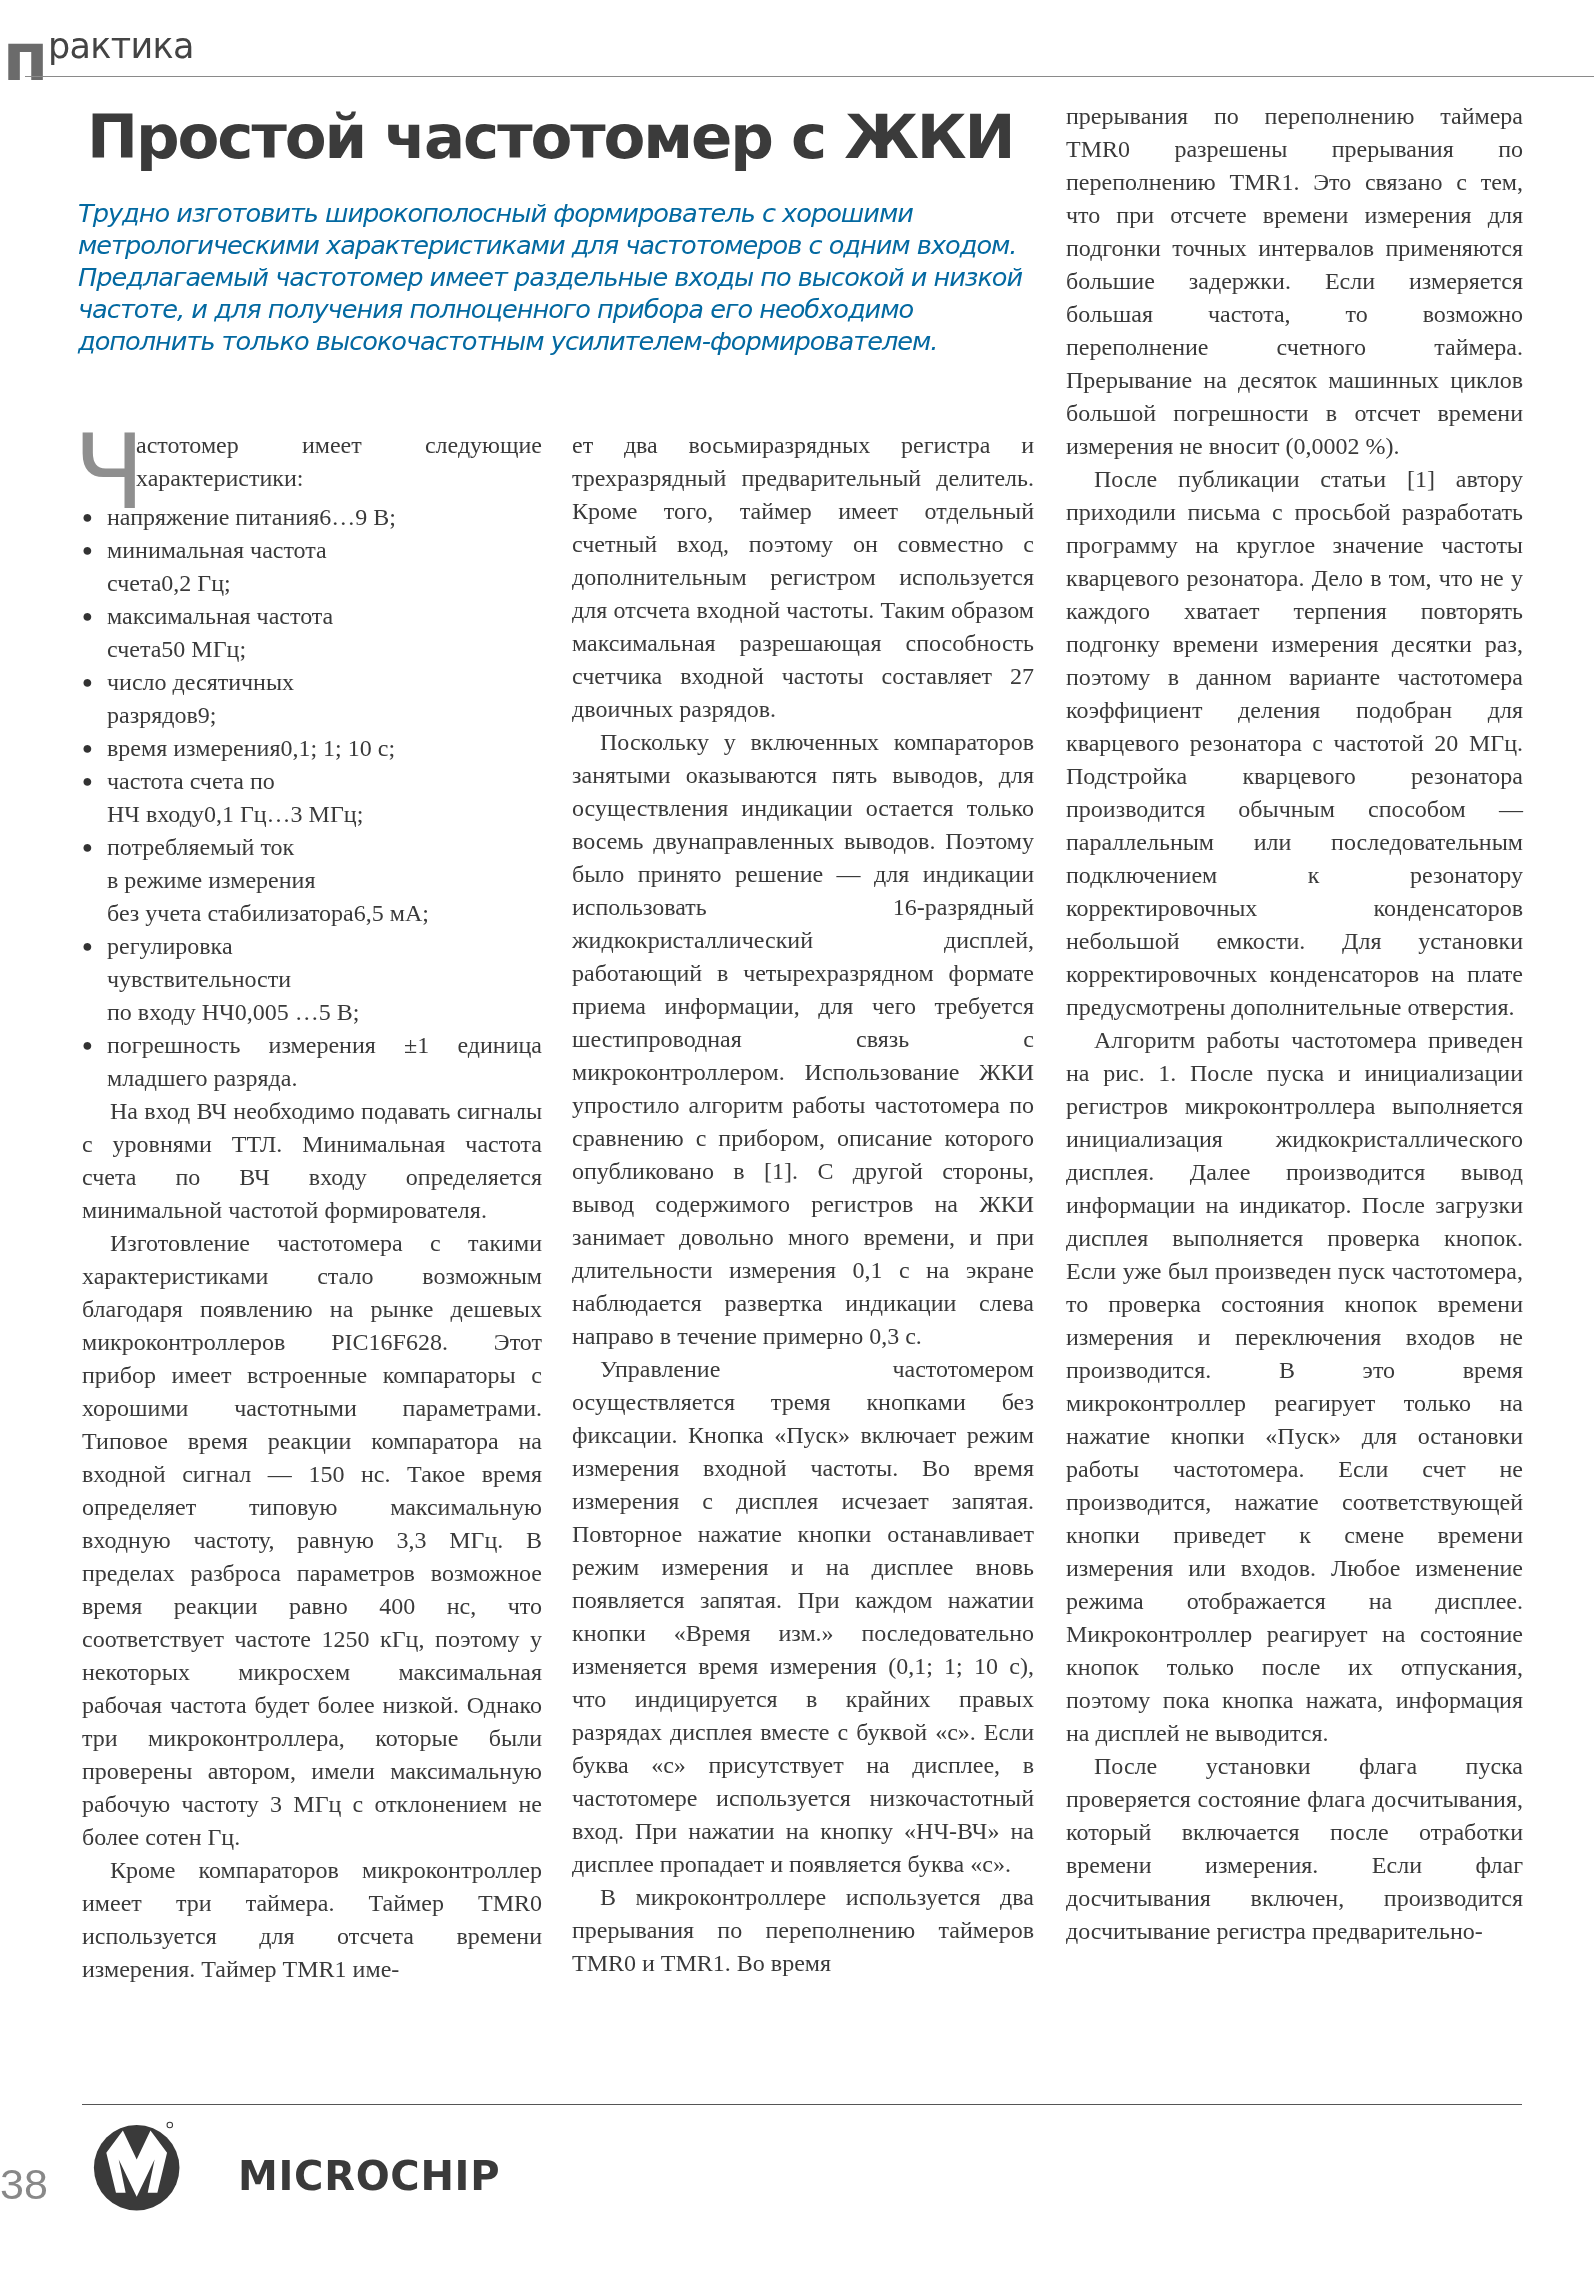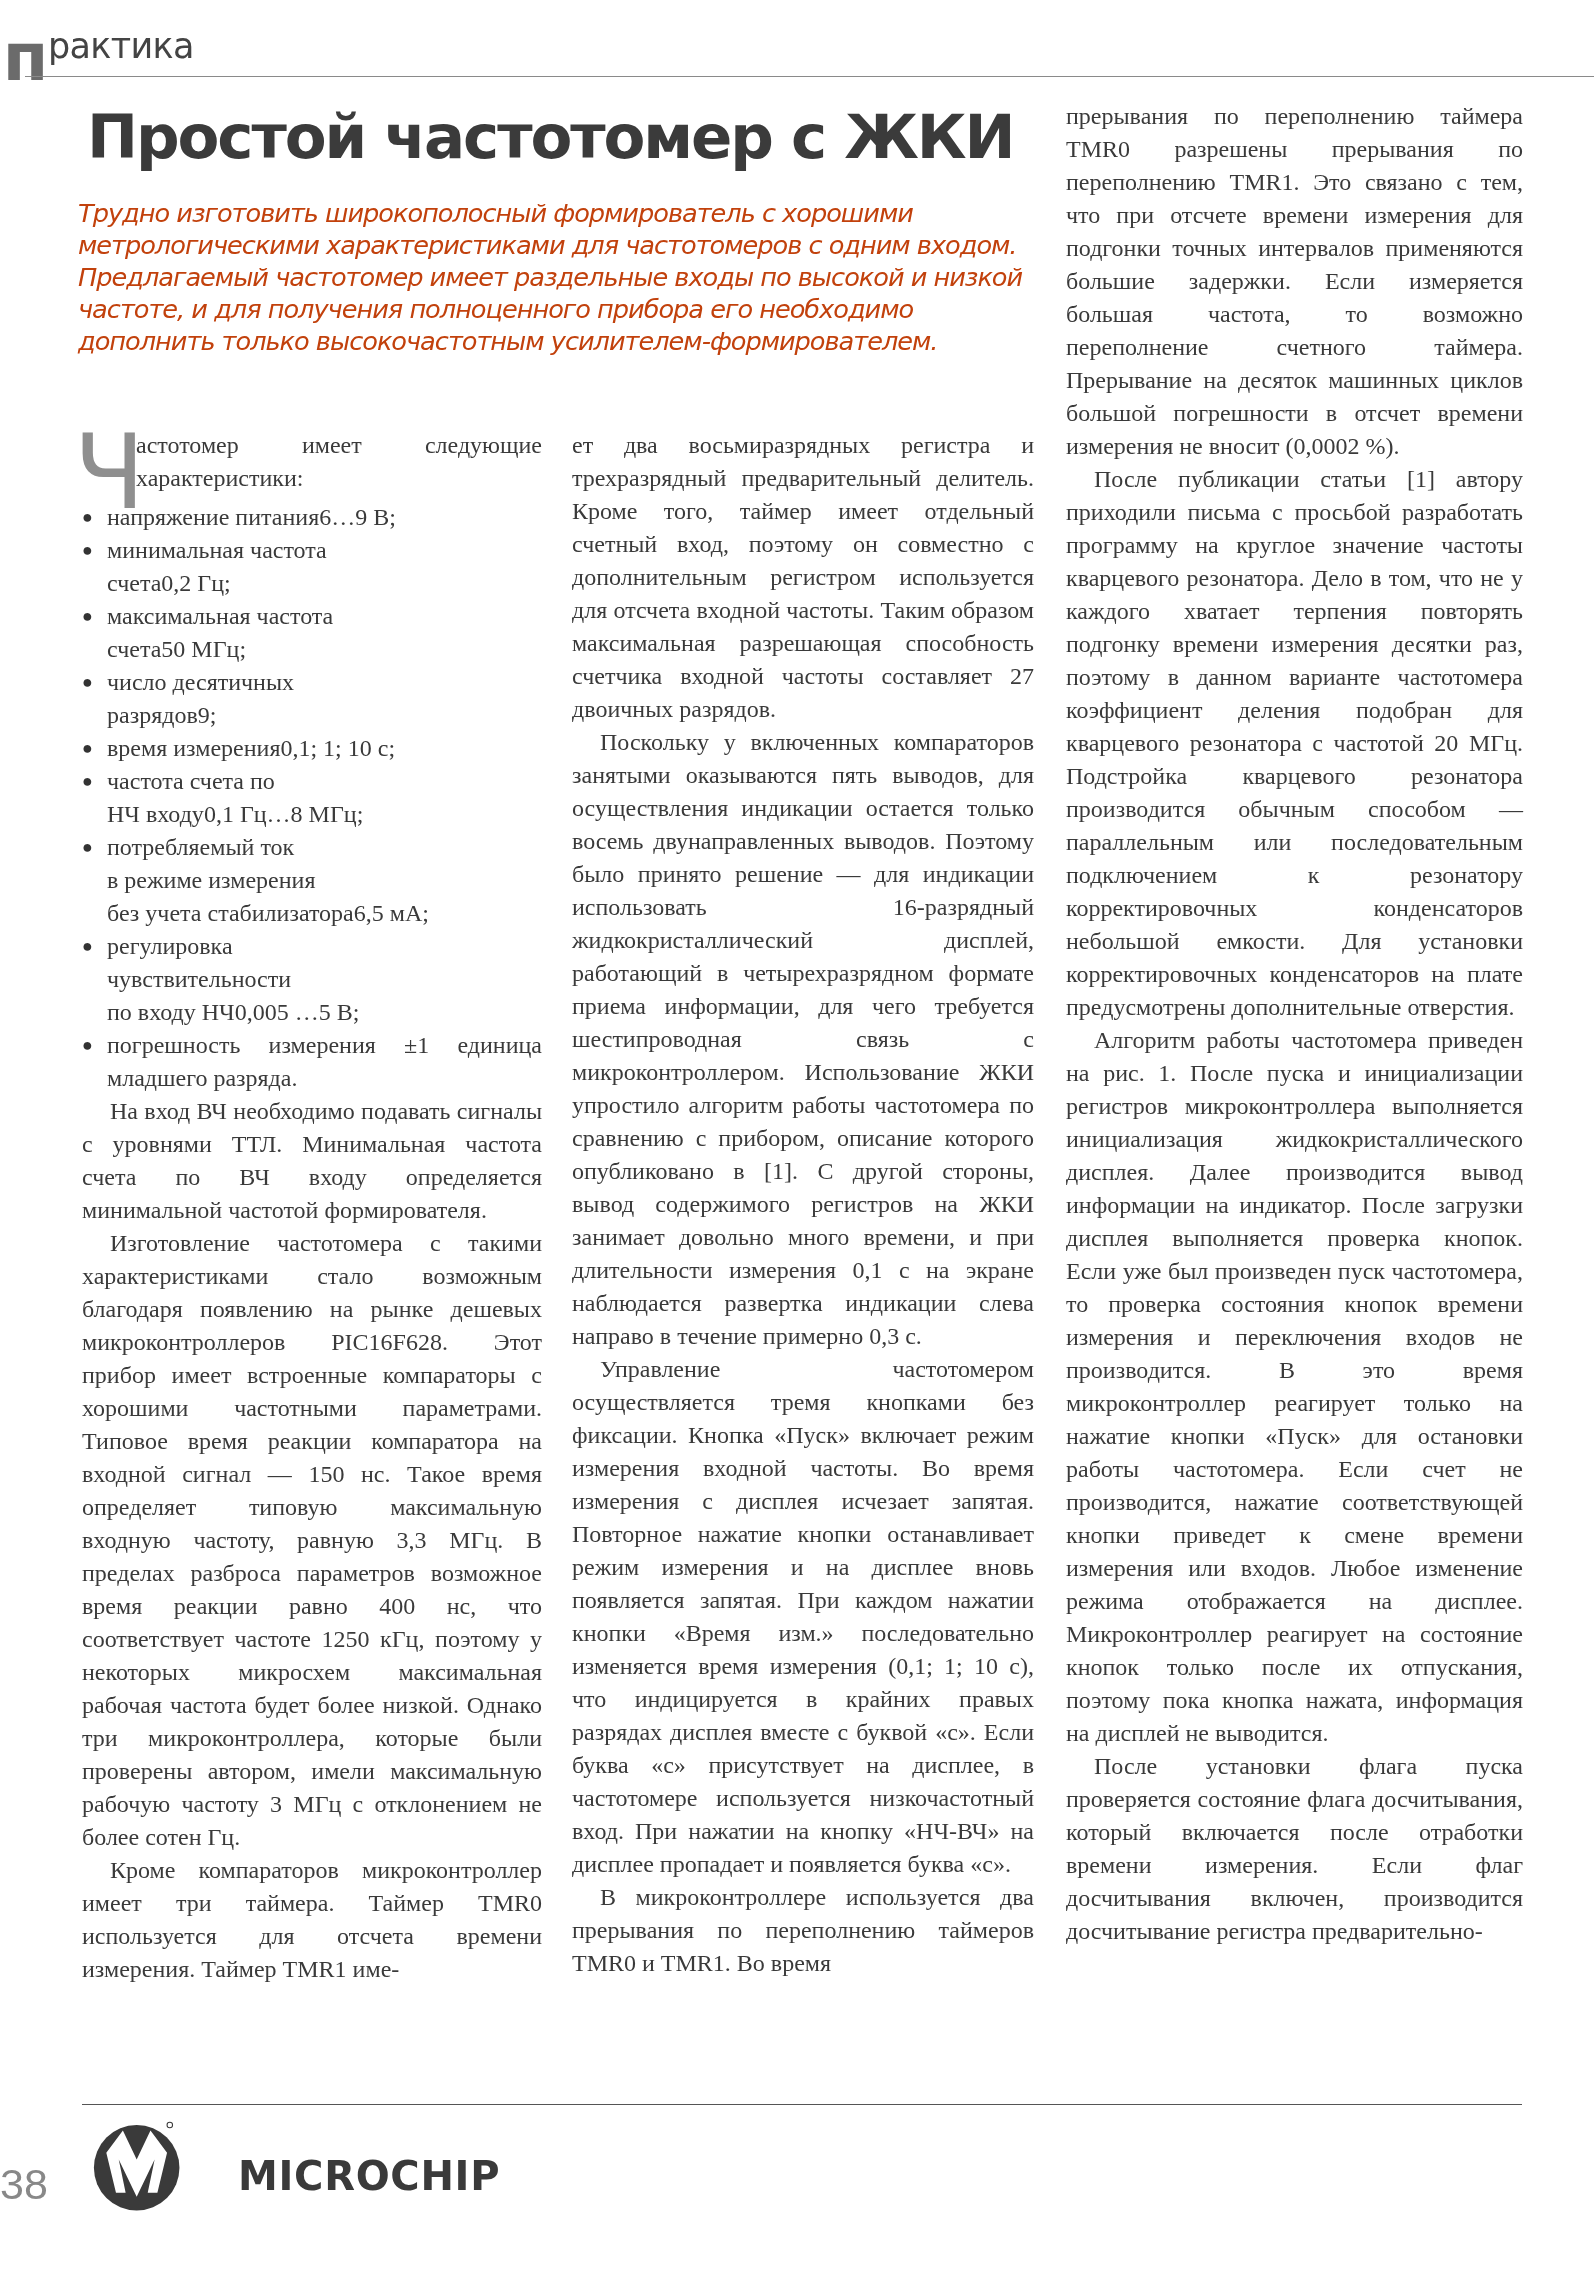--- a/index.html
+++ b/index.html
@@ -12,21 +12,21 @@
                     font-weight: bold; font-size: 66px; line-height: 66px; color: #6b6b6b; }
   .section-word { position: absolute; left: 48px; top: 4.2px; font-family: "DejaVu Sans", sans-serif;
                   font-size: 35px; line-height: 42px; color: #444; letter-spacing: -0.7px; }
   .header-rule { position: absolute; left: 25px; top: 55px; width: 1569px; height: 1.4px; background: #8a8a8a; }
 
   
   .article-title { position: absolute; left: 87px; top: 102px; font-family: "DejaVu Sans", sans-serif;
                    font-weight: bold; font-size: 61px; line-height: 69px; color: #3b3b3b; letter-spacing: -2.1px;
                    white-space: nowrap; }
   .lead { position: absolute; left: 78px; top: 197px; width: 962px; font-family: "DejaVu Sans", sans-serif;
-          font-style: italic; font-size: 25.6px; line-height: 32px; color: #c2410c; letter-spacing: -1px; }
+          font-style: italic; font-size: 25.6px; line-height: 32px; color: #0369a1; letter-spacing: -1px; }
 
   
   .col { position: absolute; font-size: 24px; line-height: 33px; color: #3a3a3a; text-align: justify; }
   .col p { margin: 0; text-indent: 28px; }
   .col p.noindent { text-indent: 0; }
   .col1 { left: 82px; top: 429px; width: 460px; }
   .col2 { left: 572px; top: 429px; width: 462px; }
   .col3 { left: 1066px; top: 100px; width: 457px; }
 
   .dropcap-para { position: relative; padding-left: 54px; text-indent: 0 !important; min-height: 66px; }
@@ -101,21 +101,21 @@
       <div class="spec-row">
           <span>время измерения</span>
           <span>0,1; 1; 10 с;</span>
         </div>
     </li>
     <li>
       <span class="bullet">●</span>
       <span class="spec-sub">частота счета по</span>
       <div class="spec-row">
           <span>НЧ входу</span>
-          <span>0,1 Гц…8 МГц;</span>
+          <span>0,1 Гц…3 МГц;</span>
         </div>
     </li>
     <li>
       <span class="bullet">●</span>
       <span class="spec-sub">потребляемый ток</span>
       <span class="spec-sub">в режиме измерения</span>
       <div class="spec-row">
           <span>без учета стабилизатора</span>
           <span>6,5 мА;</span>
         </div>

